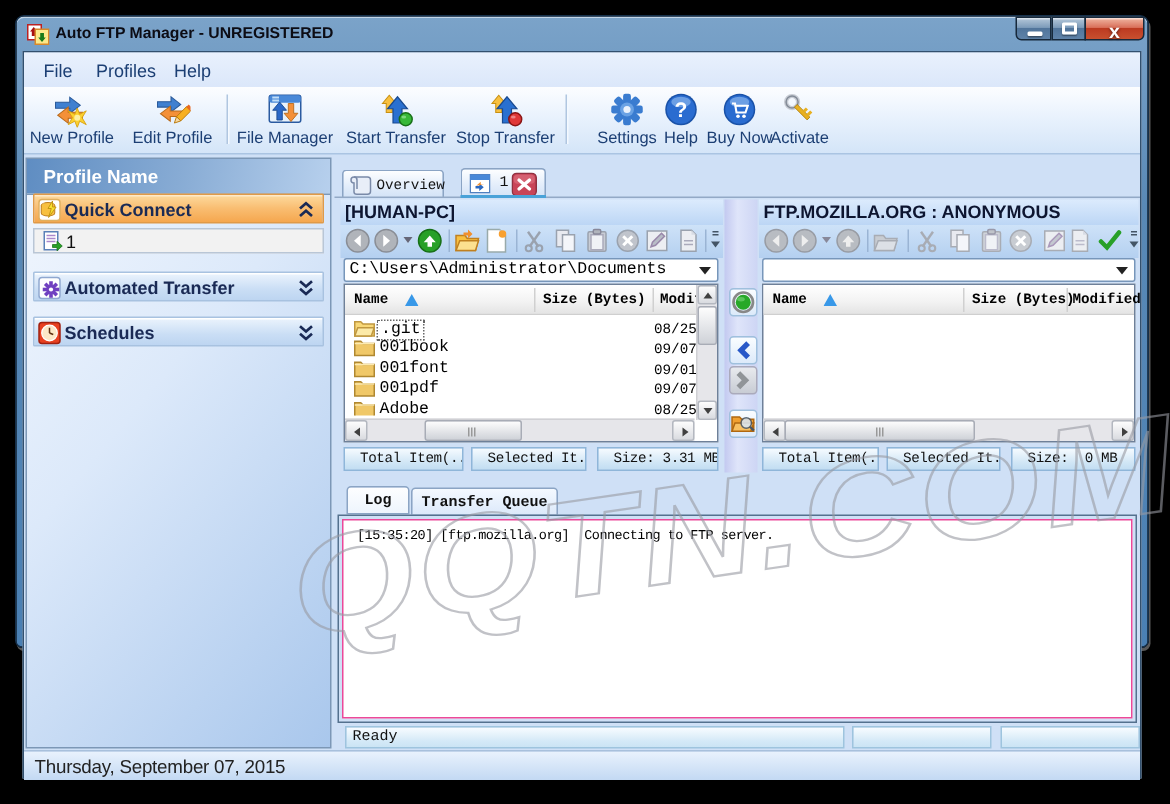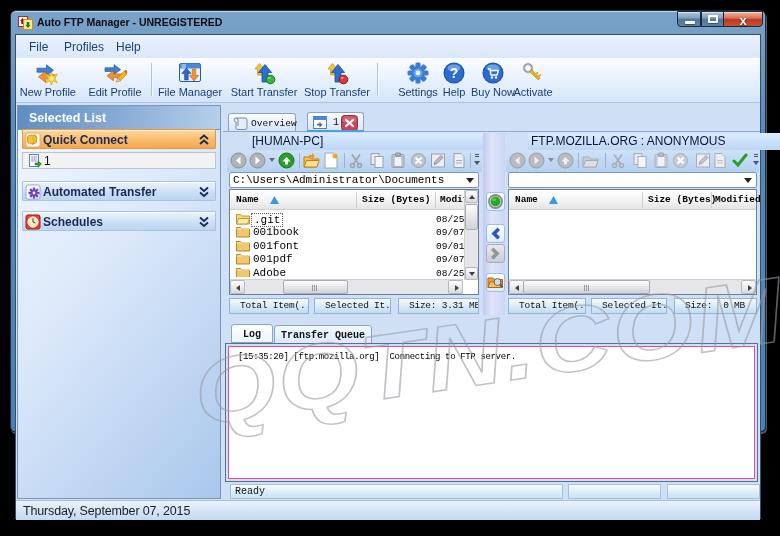--- a/index.html
+++ b/index.html
@@ -66,21 +66,21 @@
   
   .tab { position:absolute; top:11px; height:19px; border:1px solid #8ba4c4; border-bottom:none;
     border-radius:3px 3px 0 0; background:linear-gradient(#fdfeff,#e1ecfa 60%,#d2e2f6);
     font-family:"Liberation Mono",monospace; font-size:10px; color:#111; }
   #tabbar-line { position:absolute; left:0; top:29px; width:537px; height:1px; background:#93a9c6; }
   #tab1line { position:absolute; left:84px; top:28px; width:57px; height:2px; background:#49a2d8; }
 
   
   .pane { position:absolute; top:31px; width:255px; height:182px; }
   .panehdr { position:absolute; left:0; top:0; width:100%; height:17px;
-    background:linear-gradient(#dcebfd,#bcd6f5); font-size:12px; font-weight:normal; color:#0d1530; line-height:16px; padding-left:3px;margin-left:22px; }
+    background:linear-gradient(#dcebfd,#bcd6f5); font-size:12px; font-weight:bold; color:#0d1530; line-height:16px; padding-left:3px; }
   .panetb { position:absolute; left:0; top:17px; width:100%; height:22px;
     background:linear-gradient(#cee2f8,#b4d0f0); }
   .addr { position:absolute; left:2px; top:39px; width:250px; height:16px; background:#fff;
     border:1px solid #7796ba; border-radius:2px; font-family:"Liberation Mono",monospace;
     font-size:11px; line-height:14px; padding-left:3px; color:#000; }
   .addr .dd { position:absolute; right:4px; top:5px; width:0; height:0;
     border-left:4px solid transparent; border-right:4px solid transparent; border-top:5px solid #222; }
   .listbox { position:absolute; left:2px; top:56px; width:250px; height:106px;
     background:#fff; border:1px solid #6e8099; }
   .colhdr { position:absolute; left:0; top:0; height:20px; background:linear-gradient(#ffffff,#f2f2f2 60%,#e4e4e4);
@@ -242,21 +242,21 @@
             <circle cx="12" cy="5" r="4" fill="none" stroke="#c8ccd4" stroke-width="2.8"></circle>
             <circle cx="12" cy="5" r="4" fill="none" stroke="#848c98" stroke-width="1"></circle>
             <rect x="10.7" y="8.5" width="2.6" height="12" fill="#e8b020" stroke="#a87808" stroke-width=".5"></rect>
             <rect x="13.2" y="14" width="2.8" height="2" fill="#e8b020"></rect>
             <rect x="13.2" y="17.5" width="3.4" height="2" fill="#e8b020"></rect>
           </g>
         </svg>Activate</div>
     </div>
 
     <div id="lpanel">
-      <div id="plhead">Selected List</div>
+      <div id="plhead">Profile Name</div>
       <div id="qchdr" class="taskhdr">
         <svg class="ic" width="16" height="16" viewBox="0 0 16 16">
           <rect x="1" y="1" width="14" height="14" rx="2" fill="#fff" stroke="#e0b060"></rect>
           <ellipse cx="7" cy="5" rx="4.5" ry="2" fill="#f8c040" stroke="#c08020" stroke-width=".7"></ellipse>
           <path d="M2.5 5 v5 c0 1.1 2 2 4.5 2 s4.5-.9 4.5-2 v-5" fill="#f8c040" stroke="#c08020" stroke-width=".7"></path>
           <path d="M10 2 l-3 5 h2.2 l-1.8 6 5-7 h-2.4 z" fill="#f8e030" stroke="#c09010" stroke-width=".6"></path>
         </svg>
         <span class="tx">Quick Connect</span>
           <svg class="ch" style="top:4px" width="10" height="12" viewBox="0 0 10 12">
             <g fill="none" stroke="#1a2a55" stroke-width="1.8">

